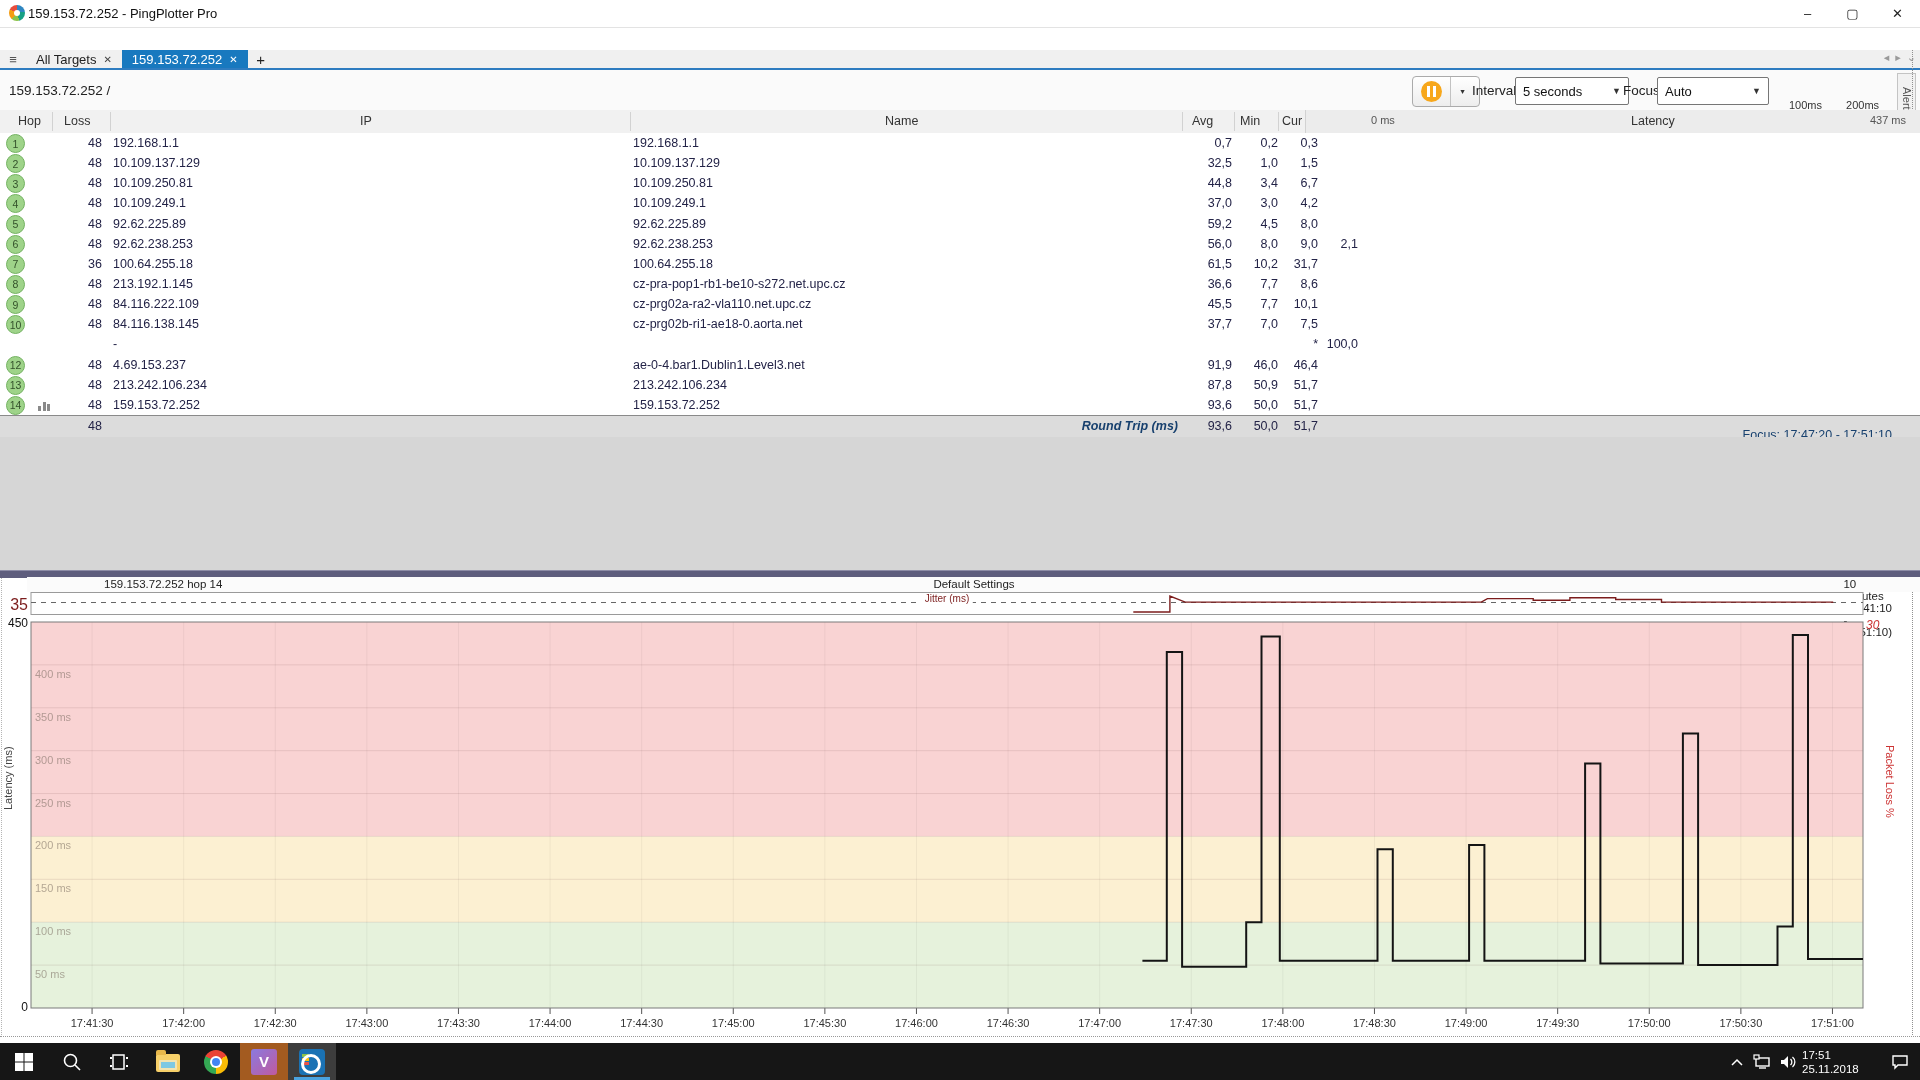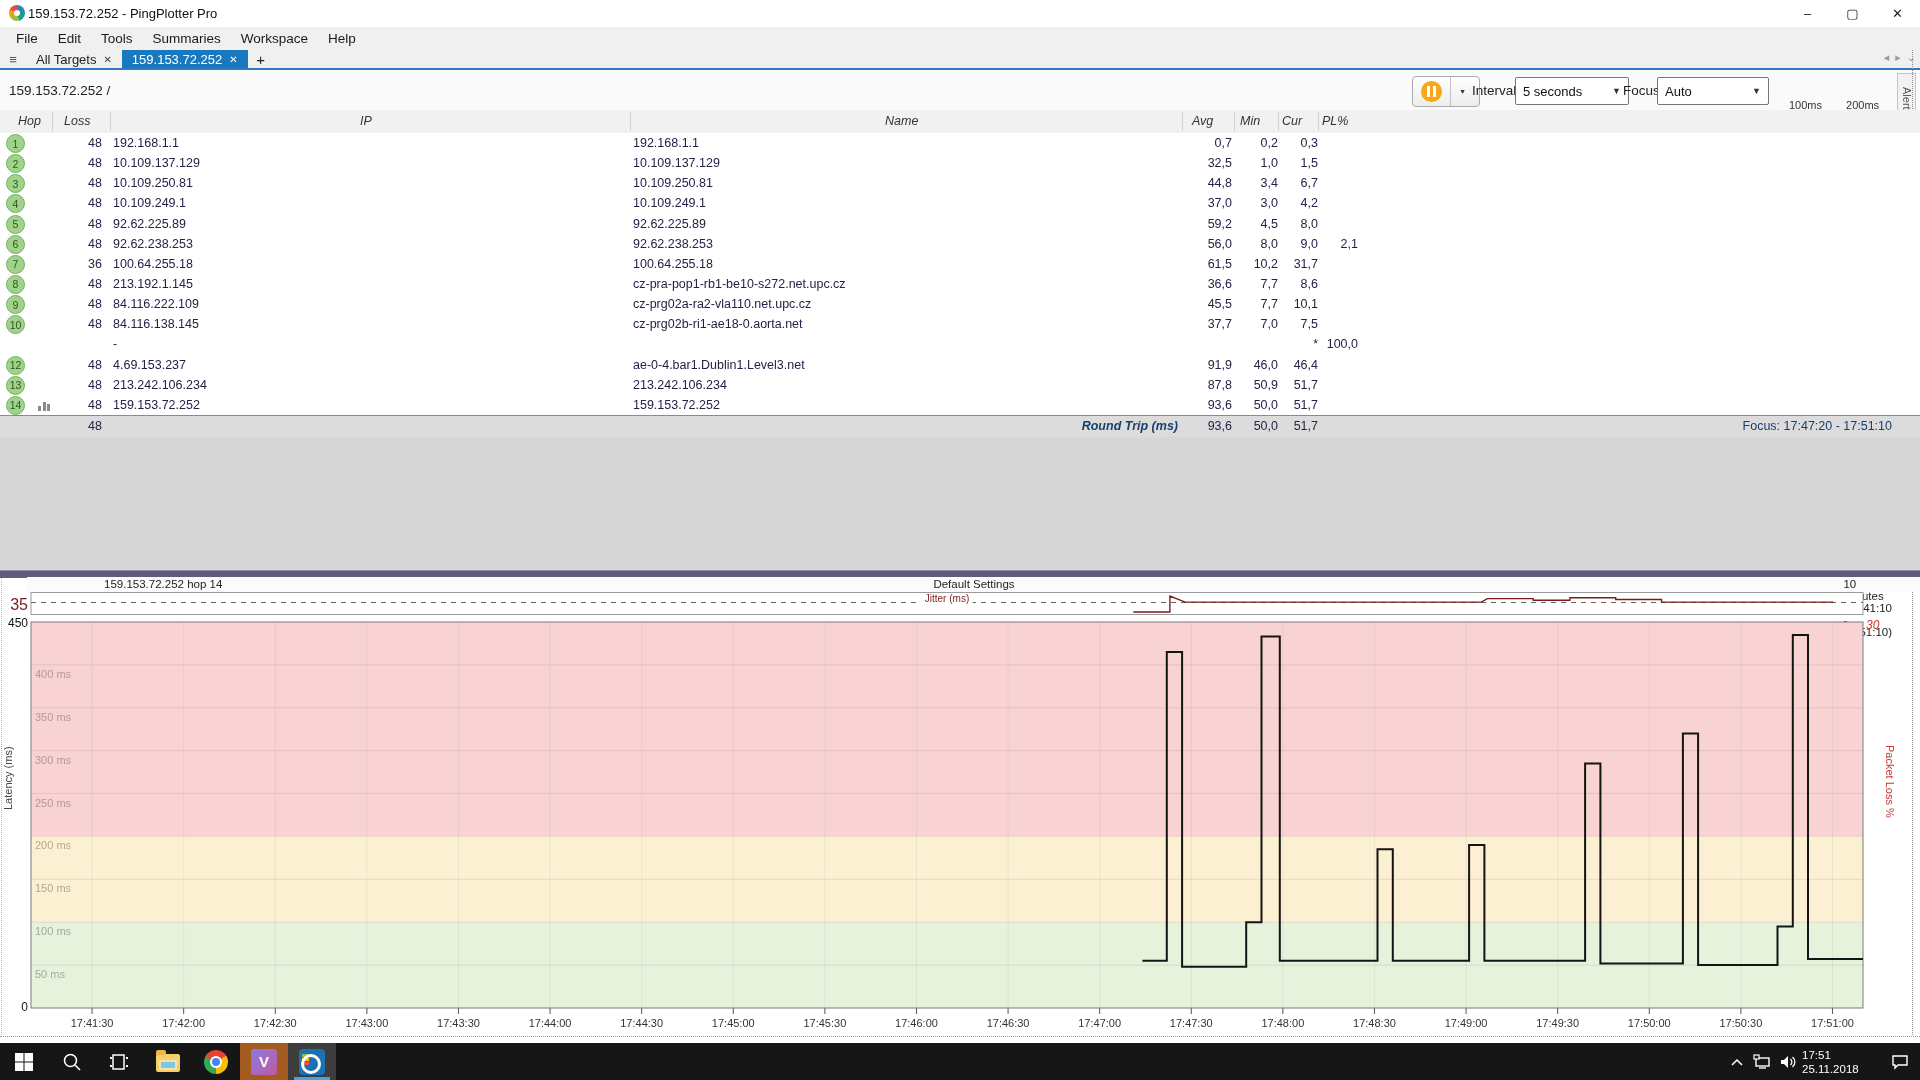--- a/index.html
+++ b/index.html
@@ -41,21 +41,21 @@
   .legend{position:absolute;left:1767px;top:5px;width:120px;margin-top:24px;}
   .legend .labs{display:flex;font-size:11px;color:#333;}
   .legend .labs span:first-child{margin-left:22px;} .legend .labs span:last-child{margin-left:24px;}
   .legend .bar{margin-top:3px;height:8px;border-radius:1px;
     background:linear-gradient(90deg,#84bf4a 0%,#9ecb47 28%,#e8c33e 45%,#f2a12e 60%,#ee6e46 80%,#e8534a 100%);}
   .alerts-tab{position:absolute;left:1897px;top:73px;width:17px;height:54px;background:#f2f2f2;border:1px solid #c4c4c4;
     writing-mode:vertical-rl;font-size:11px;color:#555;display:flex;align-items:center;justify-content:center;}
   .edge-dot-r{position:absolute;left:1912px;top:50px;height:985px;border-left:1px dotted #909090;}
   .edge-dot-l{position:absolute;left:1px;top:110px;height:925px;border-left:1px dotted #b5b5b5;}
   
-  .thead{position:absolute;top:110px;left:0;right:0;height:23px;background:#f1f1f1;border-bottom:1px solid #bdbdbd;font-size:12.5px;color:#333;font-style:italic;}
+  .thead{position:absolute;top:110px;left:0;right:0;height:23px;background:#f1f1f1;border-bottom:1px solid #bdbdbd;font-size:12.5px;color:#333;}
   .thead span{position:absolute;top:4px;}
   .th-div{position:absolute;top:2px;height:19px;border-left:1px solid #d2d2d2;}
   .lat-head{position:absolute;left:1305px;top:0;right:0;height:23px;background:#ececec;border-left:1px solid #d2d2d2;}
   .rows{position:absolute;top:133px;left:0;right:0;height:282px;background:#fff;}
   .trow{position:absolute;left:0;right:0;height:20.14px;}
   .trow span.c{position:absolute;top:3px;font-size:12.5px;color:#232347;white-space:nowrap;}
   .c-count{left:52px;width:50px;text-align:right;}
   .c-ip{left:113px;}
   .c-name{left:633px;}
   .c-avg{left:1150px;width:82px;text-align:right;}
@@ -64,21 +64,21 @@
   .c-pl{left:1296px;width:62px;text-align:right;}
   .badge{position:absolute;left:6px;top:1px;width:17px;height:17px;border-radius:50%;background:#9ed389;border:1px solid #74b362;
     font-size:10.5px;color:#33512a;display:flex;align-items:center;justify-content:center;}
   .rowicon{position:absolute;left:38px;top:6px;display:flex;align-items:flex-end;gap:1.5px;height:10px;}
   .rowicon i{width:3px;background:#8a8a8a;display:block;}
   .rowicon i:nth-child(1){height:5px;} .rowicon i:nth-child(2){height:9px;} .rowicon i:nth-child(3){height:7px;}
   #latSvg{position:absolute;top:133px;left:0;}
   .summary{position:absolute;top:415px;left:0;right:0;height:21px;background:#dcdcdc;border-top:1px solid #8a8a8a;border-bottom:1px solid #b0b0b0;}
   .summary span{position:absolute;top:3px;font-size:12.5px;color:#232347;}
   .rt-label{left:900px;width:278px;text-align:right;font-weight:bold;color:#17406e !important;font-style:italic;}
-  .focus-label{right:28px;color:#17406e !important;}
+  .focus-label{right:28px;color:#17406e !important;margin-top:9px;}
   .filler{position:absolute;top:437px;left:0;right:0;height:133px;background:#d6d6d6;}
   
   .purplebar{position:absolute;top:570px;left:0;right:0;height:7px;background:#5e5d7d;border-top:1px solid #8d8ca6;}
   .tlheader{position:absolute;top:577px;left:0;right:0;height:15px;background:#fbfbfb;font-size:11.5px;color:#222;margin-left:27px;}
   .tl-left{position:absolute;left:77px;top:1px;}
   .tl-center{position:absolute;left:947px;top:1px;transform:translateX(-50%);}
   .tl-right{position:absolute;left:1865px;top:1px;transform:translateX(-100%);}
   #jitSvg{position:absolute;top:592px;left:0;}
   .jit-35{position:absolute;left:0px;top:596px;width:28px;text-align:right;font-size:16px;color:#7c1d1d;}
   .jit-label{position:absolute;left:947px;top:593px;transform:translateX(-50%);font-size:10px;color:#7c1d1d;background:#fff;padding:0 4px;}
@@ -123,28 +123,20 @@
   <div class="titlebar">
     <div class="appicon"></div>
     <div class="title-text">159.153.72.252 - PingPlotter Pro</div>
     <div class="winbtns">
       <div class="winbtn">–</div>
       <div class="winbtn">▢</div>
       <div class="winbtn">✕</div>
     </div>
   </div>
 
-  <div class="menubar" id="menubar">
-      <span class="menu-item">File</span>
-      <span class="menu-item">Edit</span>
-      <span class="menu-item">Tools</span>
-      <span class="menu-item">Summaries</span>
-      <span class="menu-item">Workspace</span>
-      <span class="menu-item">Help</span>
-    </div>
 
   <div class="tabbar">
     <div class="hamburger">≡</div>
     <div class="tab">
       <span>All Targets</span>
       <span class="x">✕</span>
     </div>
     <div class="tab active">
       <span>159.153.72.252</span>
       <span class="x">✕</span>
@@ -199,20 +191,25 @@
     <span style="left:1240px;">Min</span>
     <span style="left:1282px;">Cur</span>
     <span style="left:1322px;">PL%</span>
     <i class="th-div" style="left:52px;"></i>
       <i class="th-div" style="left:110px;"></i>
       <i class="th-div" style="left:630px;"></i>
     <i class="th-div" style="left:1182px;"></i>
       <i class="th-div" style="left:1234px;"></i>
       <i class="th-div" style="left:1278px;"></i>
       <i class="th-div" style="left:1318px;"></i>
+    <div class="lat-head">
+      <span style="left:65px;font-size:11px;color:#555;">0 ms</span>
+      <span style="left:325px;font-size:12.5px;color:#333;">Latency</span>
+      <span style="right:14px;font-size:11px;color:#555;">437 ms</span>
+    </div>
   </div>
 
   <svg id="latSvg" width="1920" height="282">
       <rect x="1366" y="0" width="122" height="282" fill="#e6f2dc"></rect>
       <rect x="1488" y="0" width="122" height="282" fill="#fcf0d2"></rect>
       <rect x="1610" y="0" width="310" height="282" fill="#f9d3d3"></rect>
       <line x1="1367.2218" y1="30.21" x2="1776.5248000000001" y2="30.21" stroke="#9a9a9a" stroke-width="1.6"></line>
       <line x1="1367.2218" y1="26.21" x2="1367.2218" y2="34.21" stroke="#9a9a9a" stroke-width="1.4"></line>
       <line x1="1776.5248000000001" y1="26.21" x2="1776.5248000000001" y2="34.21" stroke="#9a9a9a" stroke-width="1.4"></line>
       <line x1="1370.15412" y1="50.35" x2="1869.3816" y2="50.35" stroke="#9a9a9a" stroke-width="1.6"></line>

